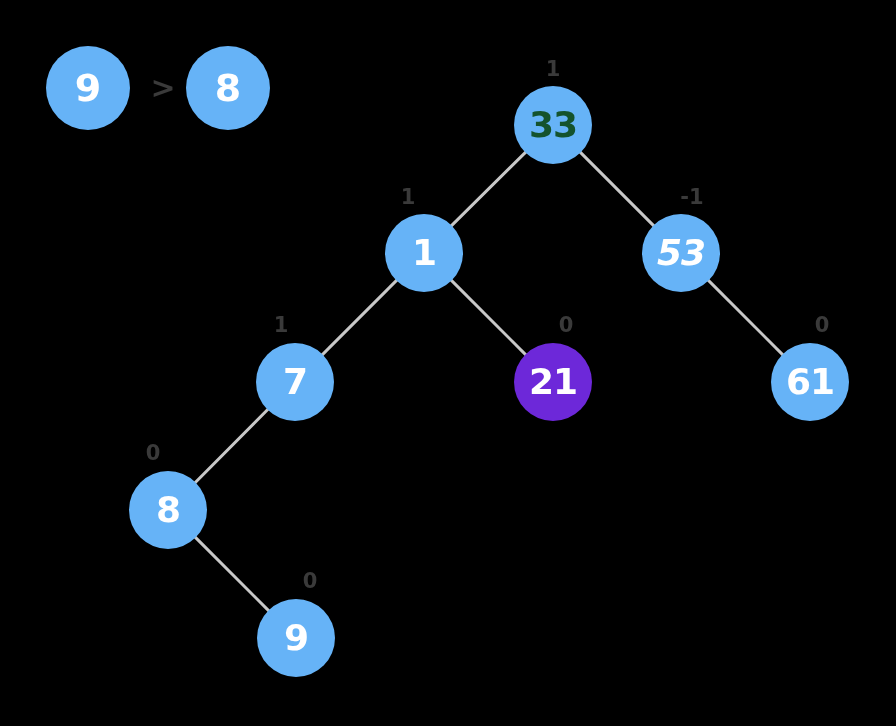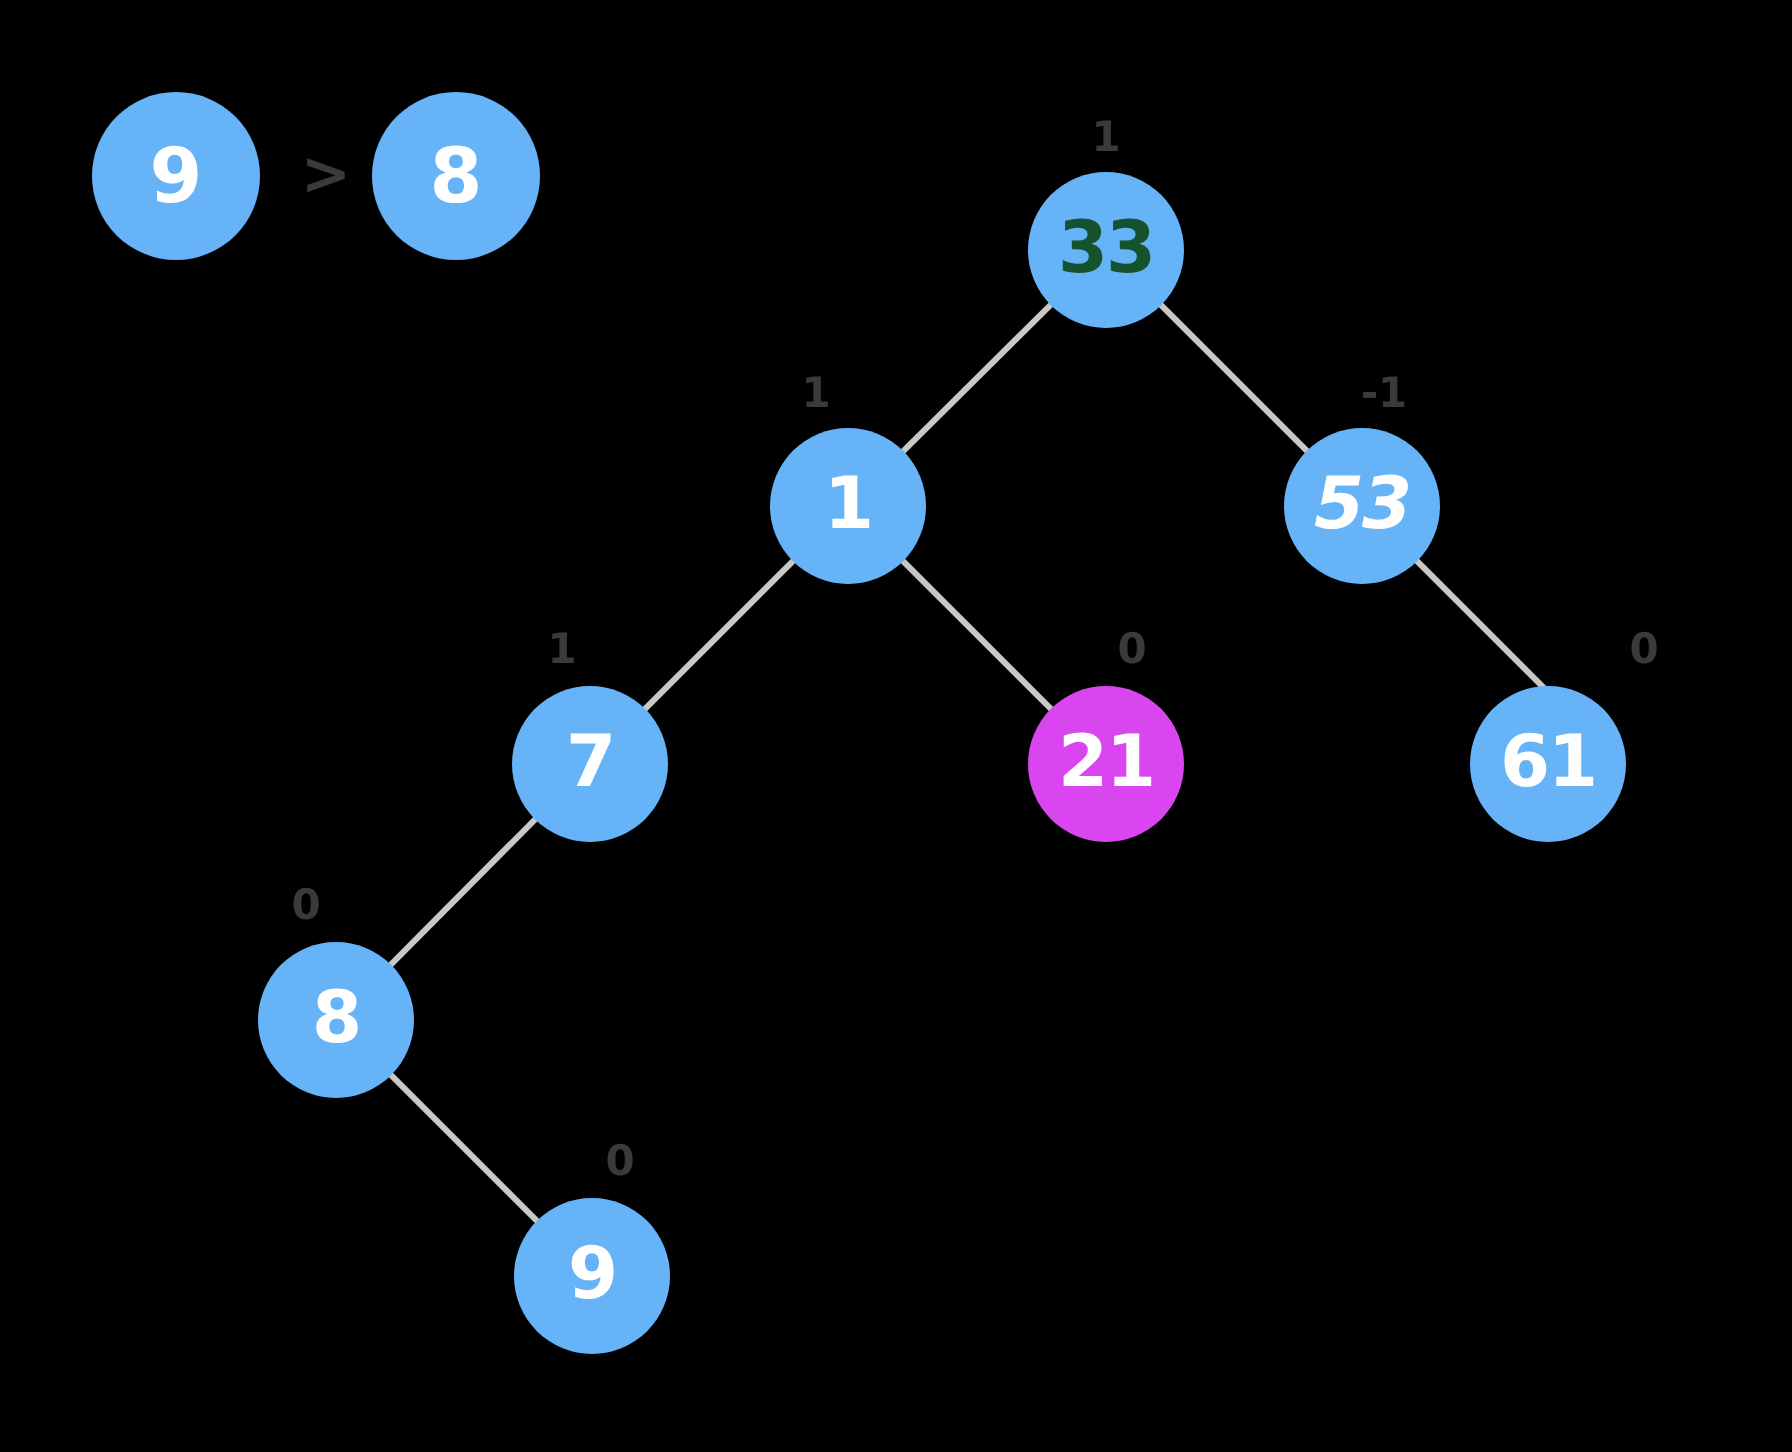--- a/index.html
+++ b/index.html
@@ -92,23 +92,23 @@
 
   <div id="tree-nodes">
       <div class="node tree-node" style="left: 514px; top: 86px; width: 78px; height: 78px; background: rgb(102, 179, 247); color: #14532d;">33</div>
       <div class="bf-label" style="left: 553px; top: 69px; transform: translate(-50%, -50%); color: rgb(58, 58, 58);">1</div>
       <div class="node tree-node" style="left: 385px; top: 214px; width: 78px; height: 78px; background: rgb(102, 179, 247); color: rgb(255, 255, 255);">1</div>
       <div class="bf-label" style="left: 408px; top: 197px; transform: translate(-50%, -50%); color: rgb(58, 58, 58);">1</div>
       <div class="node tree-node" style="left: 642px; top: 214px; width: 78px; height: 78px; background: rgb(102, 179, 247); color: rgb(255, 255, 255); font-style: italic;">53</div>
       <div class="bf-label" style="left: 692px; top: 197px; transform: translate(-50%, -50%); color: rgb(58, 58, 58);">-1</div>
       <div class="node tree-node" style="left: 256px; top: 343px; width: 78px; height: 78px; background: rgb(102, 179, 247); color: rgb(255, 255, 255);">7</div>
       <div class="bf-label" style="left: 281px; top: 325px; transform: translate(-50%, -50%); color: rgb(58, 58, 58);">1</div>
-      <div class="node tree-node" style="left: 514px; top: 343px; width: 78px; height: 78px; background: #d946ef; color: rgb(255, 255, 255);">21</div>
+      <div class="node tree-node" style="left: 514px; top: 343px; width: 78px; height: 78px; background: #6d28d9; color: rgb(255, 255, 255);">21</div>
       <div class="bf-label" style="left: 566px; top: 325px; transform: translate(-50%, -50%); color: rgb(58, 58, 58);">0</div>
-      <div class="node tree-node" style="left: 735px; top: 343px; width: 78px; height: 78px; background: rgb(102, 179, 247); color: rgb(255, 255, 255);">61</div>
+      <div class="node tree-node" style="left: 771px; top: 343px; width: 78px; height: 78px; background: rgb(102, 179, 247); color: rgb(255, 255, 255);">61</div>
       <div class="bf-label" style="left: 822px; top: 325px; transform: translate(-50%, -50%); color: rgb(58, 58, 58);">0</div>
       <div class="node tree-node" style="left: 129px; top: 471px; width: 78px; height: 78px; background: rgb(102, 179, 247); color: rgb(255, 255, 255);">8</div>
       <div class="bf-label" style="left: 153px; top: 453px; transform: translate(-50%, -50%); color: rgb(58, 58, 58);">0</div>
       <div class="node tree-node" style="left: 257px; top: 599px; width: 78px; height: 78px; background: rgb(102, 179, 247); color: rgb(255, 255, 255);">9</div>
       <div class="bf-label" style="left: 310px; top: 581px; transform: translate(-50%, -50%); color: rgb(58, 58, 58);">0</div>
     </div>
 
 </div>
 
 </body></html>

